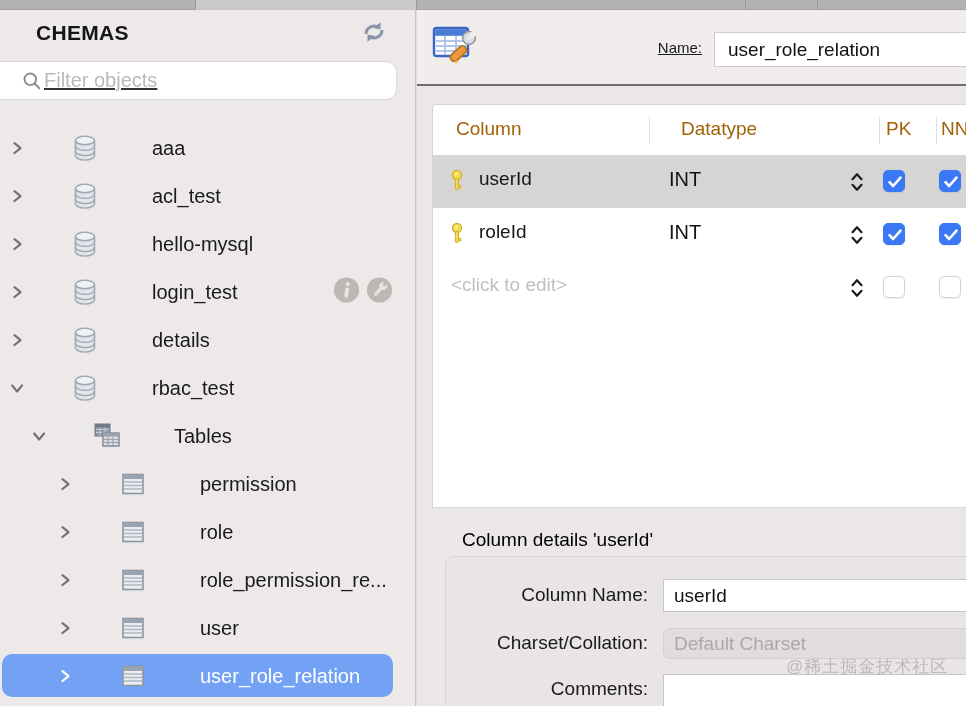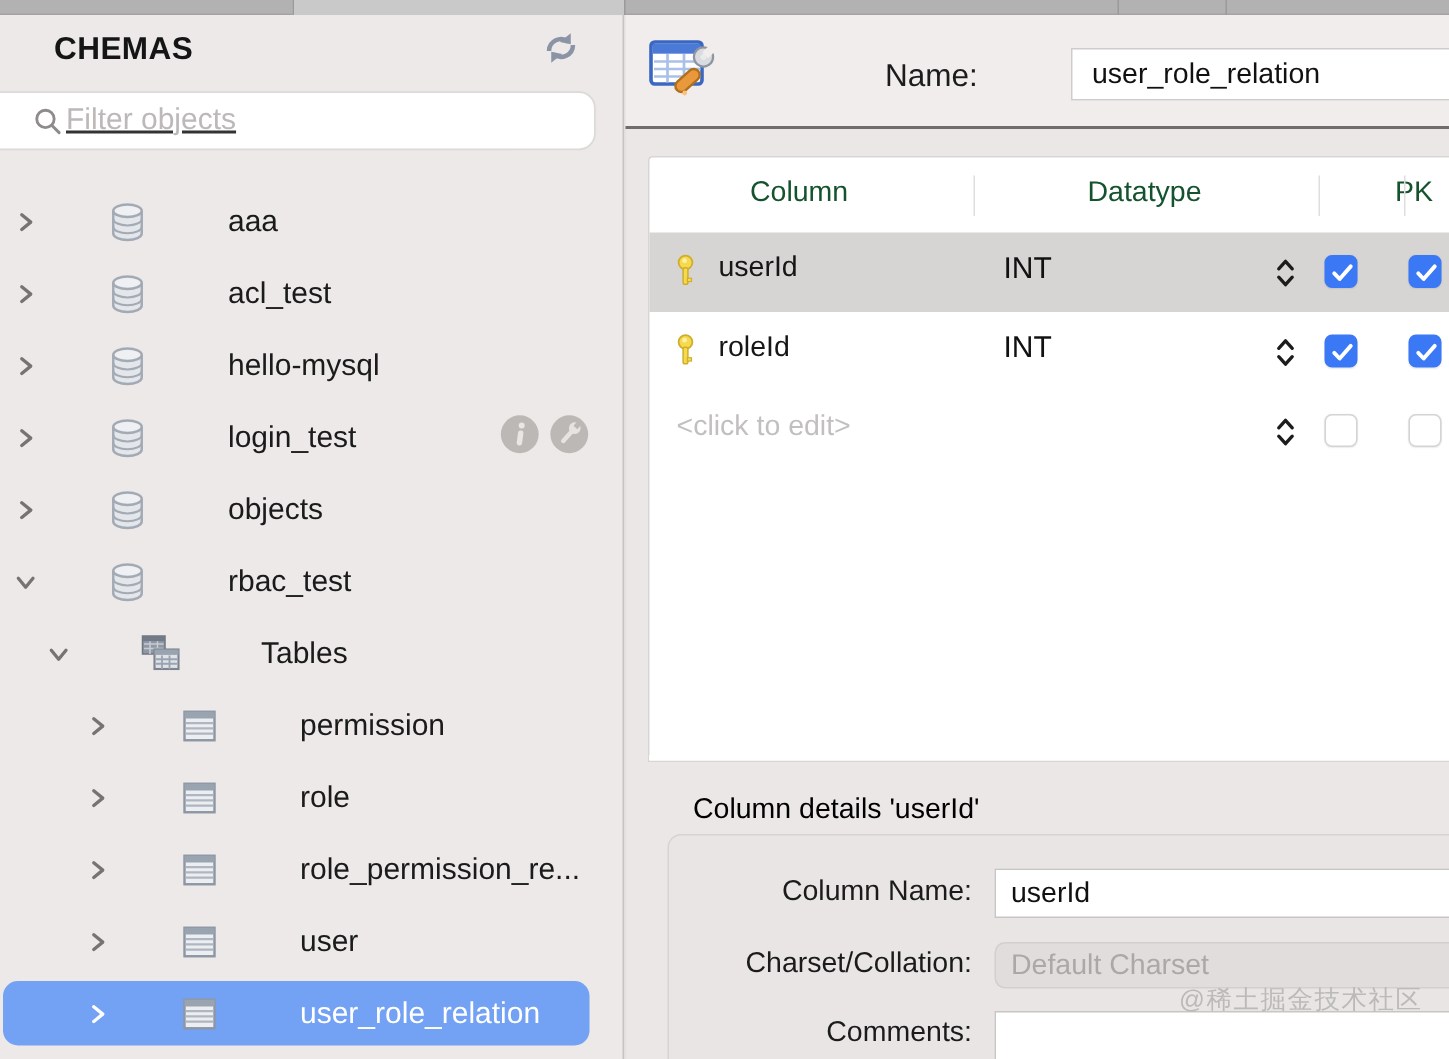--- a/index.html
+++ b/index.html
@@ -38,27 +38,27 @@
   .tree-row.selected .tlabel { color:#ffffff; }
   .badges { position:absolute; right:23px; top:50%; transform:translateY(-50%); display:flex; gap:6px; }
 
   
   .splitter { left:415px; top:10px; width:2px; height:696px; background:#c6c3c2; border-right:1px solid #e2dfde; }
 
   
   .rp-bg { left:417px; top:10px; width:549px; height:696px; background:#eae7e6; }
   .rp-header { left:417px; top:10px; width:549px; height:76px; background:#f0edec; border-bottom:2px solid #6f6d6c; }
   .tool-icon { left:431px; top:22px; width:48px; height:48px; }
-  .name-label { left:540px; top:39px; width:162px; text-align:center; font-size:21px; color:#1c1c1c; }
+  .name-label { left:540px; top:39px; width:162px; text-align:right; font-size:15px; color:#1c1c1c;text-decoration:underline; }
   .name-input { left:714px; top:32px; width:254px; height:35px; background:#fff; border:1px solid #cfcccb; font-size:19px; padding:0 13px; color:#111; outline:none; font-family:inherit; }
 
   
   .grid { left:432px; top:104px; width:534px; height:404px; background:#fff; border:1px solid #d8d5d4; border-right:none; border-top-left-radius:3px; }
   .grid-header { position:absolute; left:0; top:0; width:100%; height:50px; }
-  .gh { position:absolute; top:13px; font-size:19px; color:#14532d; white-space:nowrap;margin-left:44px; }
+  .gh { position:absolute; top:13px; font-size:19px; color:#a16207; white-space:nowrap; }
   .gh-div { position:absolute; top:12px; width:1px; height:27px; background:#dedede; }
   .grid-row { position:absolute; left:0; width:534px; height:53px; }
   .grid-row.selected { background:#d7d5d4; }
   .cell-key { position:absolute; left:16px; top:14px; width:16px; height:24px; }
   .cell-name { position:absolute; left:46px; top:13px; font-size:19px; color:#161616; white-space:nowrap; }
   .cell-name.placeholder { left:18px; color:#c2c0bf; }
   .cell-type { position:absolute; left:236px; top:13px; font-size:20px; color:#111; }
   .cell-stepper { position:absolute; left:417px; top:15px; width:14px; height:24px; }
   .cb { position:absolute; top:15px; width:22px; height:22px; border-radius:5px; background:#fff; border:1px solid #d6d4d3; box-shadow:0 .5px 1px rgba(0,0,0,.08); cursor:pointer; }
   .cb.checked { background:#3b78f5; border-color:#3b78f5; }
@@ -192,21 +192,21 @@
           </svg>
         </span>
         <span class="ticon">
           <svg width="30" height="30" viewBox="0 0 30 30">
             <path d="M5.5 7.5v15.2c0 2.4 4.3 4.3 9.5 4.3s9.5-1.9 9.5-4.3V7.5" fill="#e3e6ea" stroke="#a3aab4" stroke-width="1.6"></path>
             <ellipse cx="15" cy="7.5" rx="9.5" ry="4.2" fill="#eef0f3" stroke="#a3aab4" stroke-width="1.6"></ellipse>
             <path d="M5.5 13c0 2.4 4.3 4.3 9.5 4.3s9.5-1.9 9.5-4.3" fill="none" stroke="#a3aab4" stroke-width="1.4"></path>
             <path d="M5.5 18.2c0 2.4 4.3 4.3 9.5 4.3s9.5-1.9 9.5-4.3" fill="none" stroke="#a3aab4" stroke-width="1.4"></path>
           </svg>
         </span>
-        <span class="tlabel">objects</span>
+        <span class="tlabel">details</span>
       </div>
       <div class="tree-row lvl0">
         <span class="chev">
           <svg width="18" height="18" viewBox="0 0 18 18">
             <path d="M4.2 6.5l4.9 6 4.9-6" fill="none" stroke="currentColor" stroke-width="2.2" stroke-linecap="round" stroke-linejoin="round"></path>
           </svg>
         </span>
         <span class="ticon">
           <svg width="30" height="30" viewBox="0 0 30 30">
             <path d="M5.5 7.5v15.2c0 2.4 4.3 4.3 9.5 4.3s9.5-1.9 9.5-4.3V7.5" fill="#e3e6ea" stroke="#a3aab4" stroke-width="1.6"></path>

